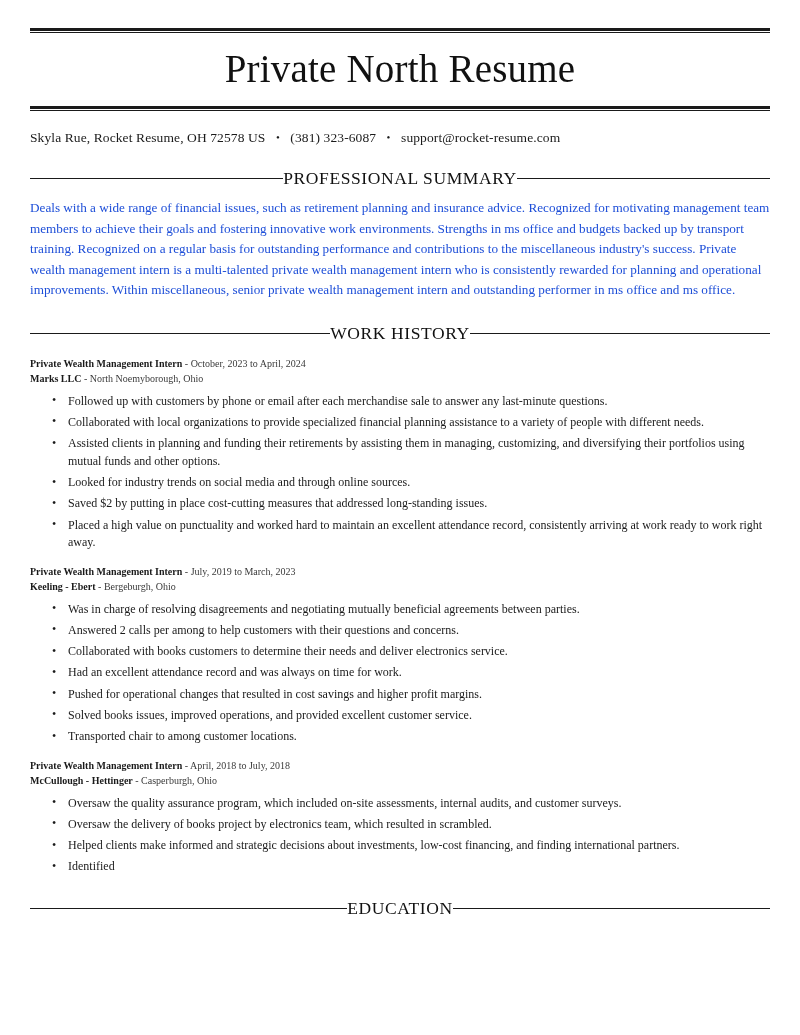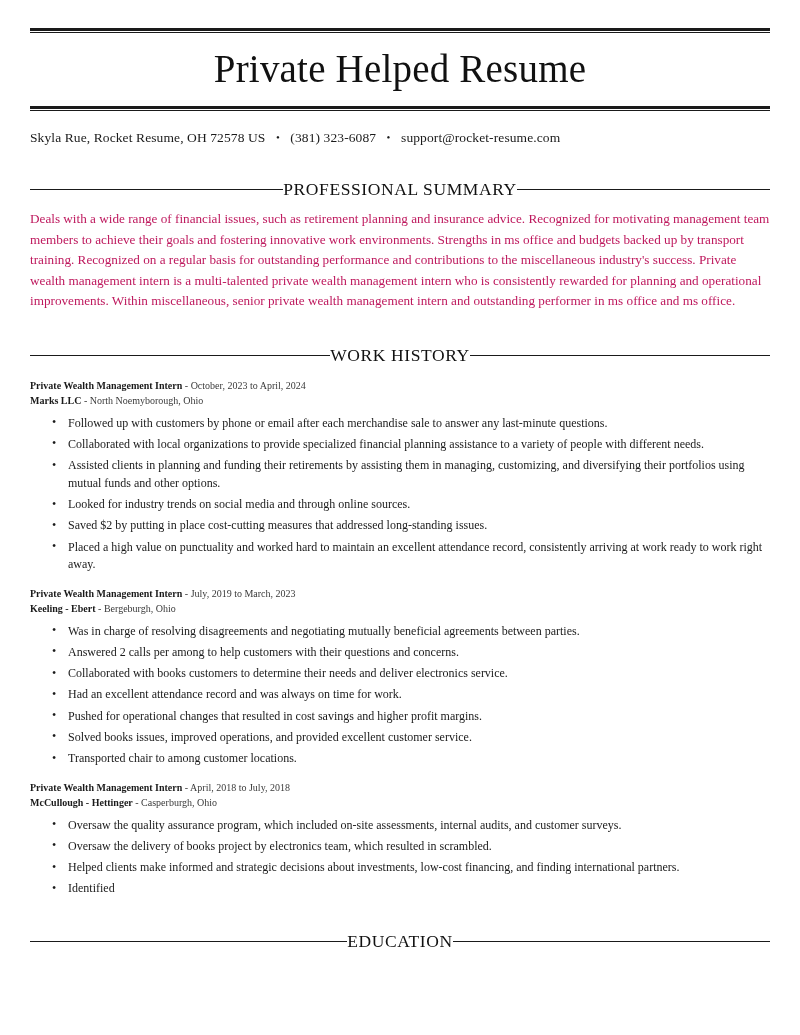--- a/index.html
+++ b/index.html
@@ -55,21 +55,21 @@
     display: inline-block;
     padding: 0 7px;
     font-size: 11px;
     vertical-align: 1px;
   }
 
   
   .section-head {
     display: flex;
     align-items: center;
-    margin-top: 33px;
+    margin-top: 22px;
     margin-bottom: 9px;
   }
   .section-head .line {
     flex: 1 1 auto;
     height: 1px;
     background: #1a1a1a;
   }
   .section-head .section-title {
     flex: 0 0 auto;
     font-size: 17.5px;
@@ -77,21 +77,21 @@
     color: #111111;
     white-space: nowrap;
   }
 
   
   .summary {
     font-size: 13.2px;
     line-height: 1.56;
     text-align: left;
     margin: 0;
-    color: #be185d;
+    color: #1d4ed8;
   }
 
   .job { margin-top: 13px; }
   .job:first-of-type { margin-top: 8px; }
   .job-line {
     font-size: 10px;
     line-height: 1.48;
     color: #1a1a1a;
   }
   .job-line .strong {
@@ -124,21 +124,21 @@
     color: #1a1a1a;
   }
 </style>
 </head>
 <body>
 
 <div class="page">
 
   <div>
     <div class="header-rule-top"></div>
-    <h1 class="resume-title">Private Helped Resume</h1>
+    <h1 class="resume-title">Private North Resume</h1>
     <div class="header-rule-bottom"></div>
     <div class="contact-line">
       <span>Skyla Rue, Rocket Resume, OH 72578 US</span>
       <span class="contact-sep">•</span>
       <span>(381) 323-6087</span>
       <span class="contact-sep">•</span>
       <span>support@rocket-resume.com</span>
     </div>
   </div>
 

